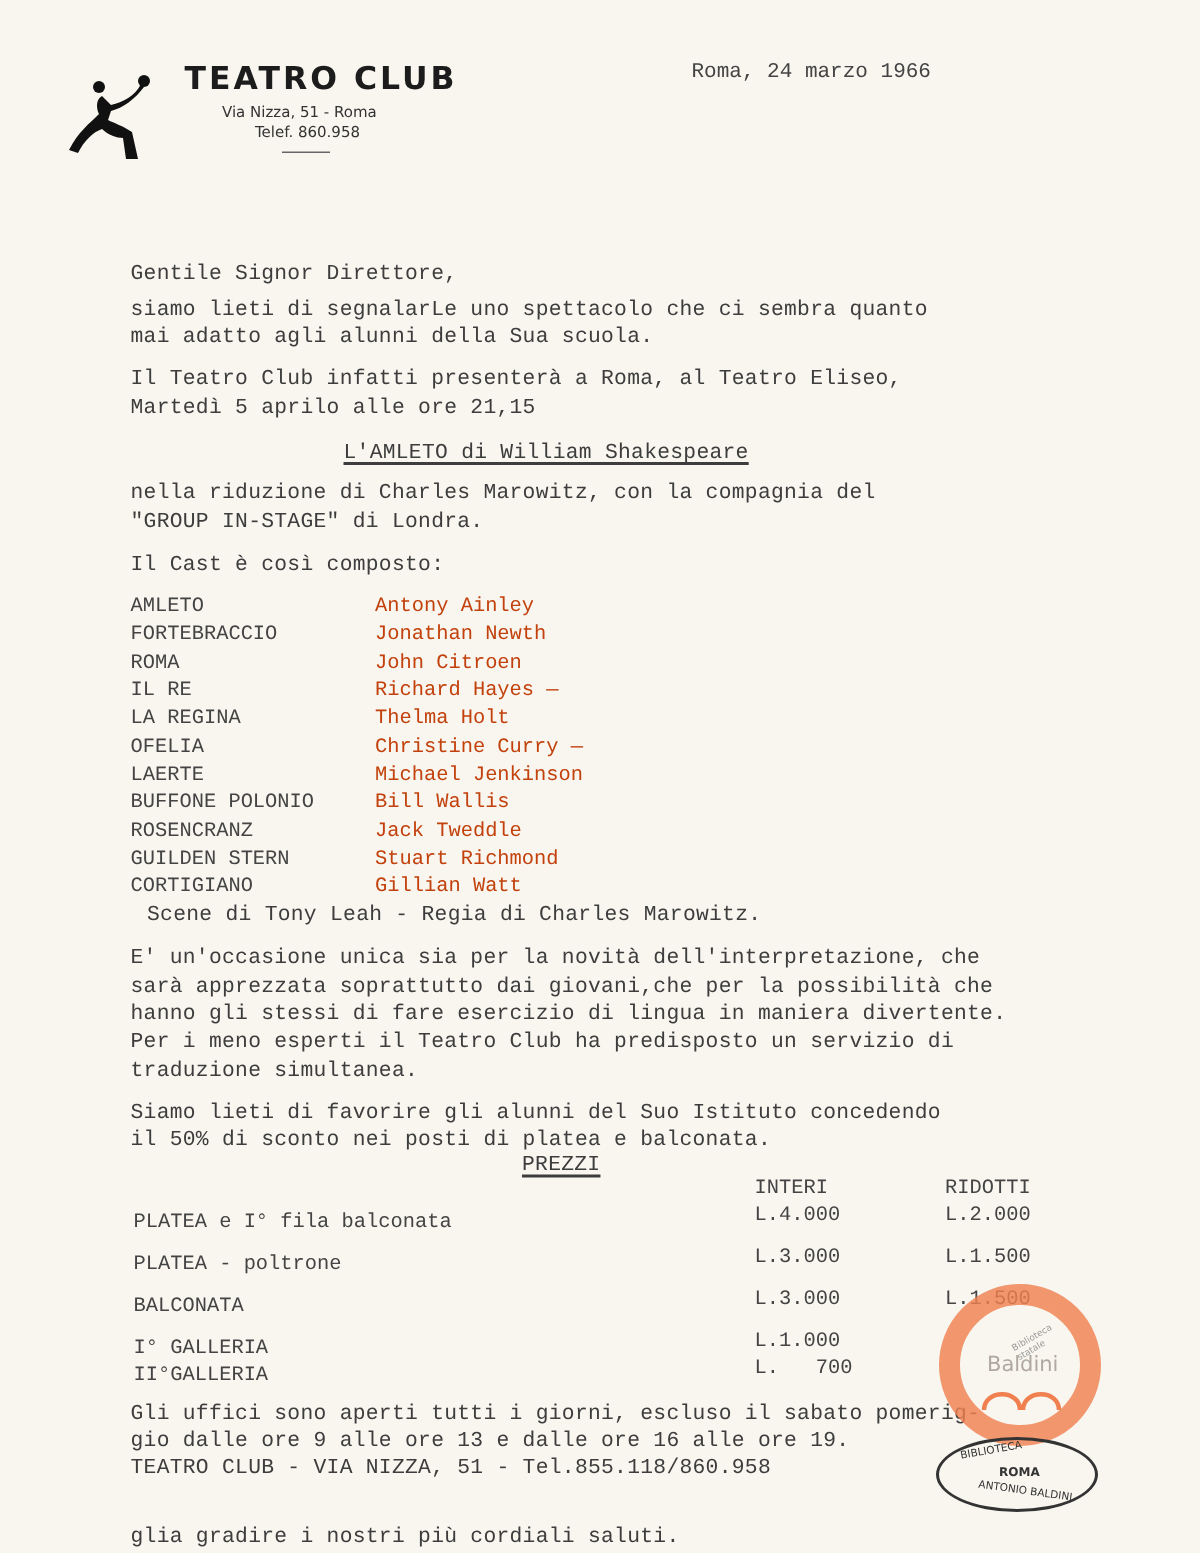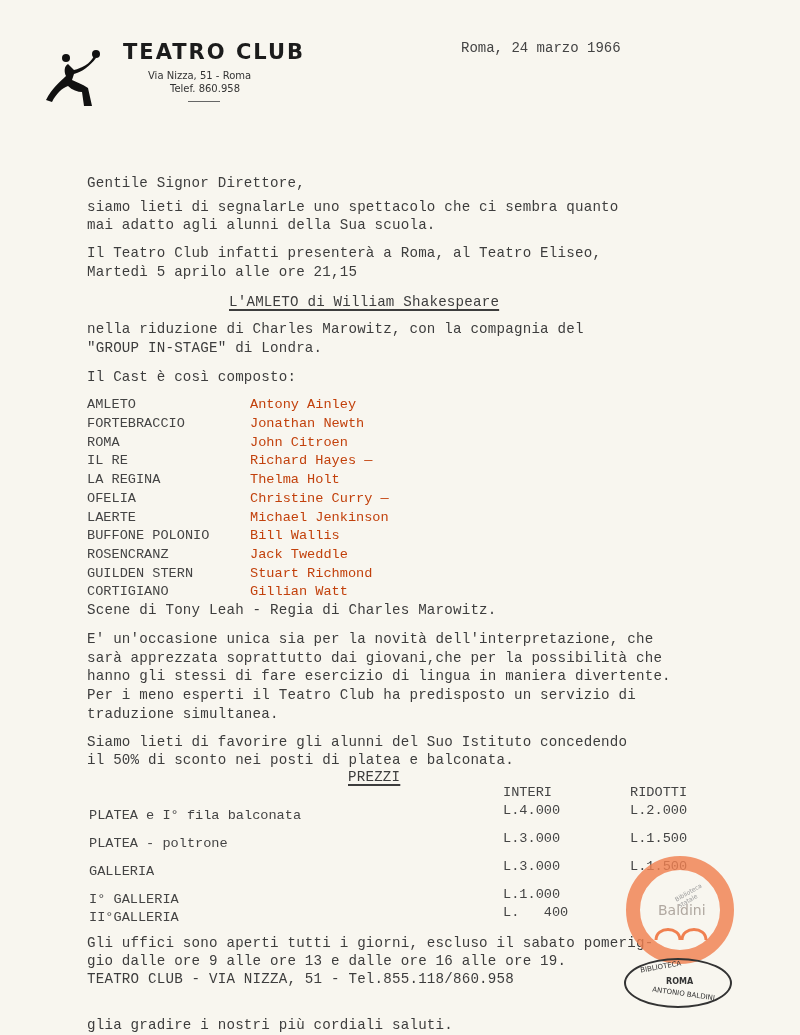--- a/index.html
+++ b/index.html
@@ -79,21 +79,21 @@
     <div class="cast-actor" style="top:510px;">Michael Jenkinson</div>
     <div class="cast-role" style="top:528px;">BUFFONE POLONIO</div>
     <div class="cast-actor" style="top:528px;">Bill Wallis</div>
     <div class="cast-role" style="top:547px;">ROSENCRANZ</div>
     <div class="cast-actor" style="top:547px;">Jack Tweddle</div>
     <div class="cast-role" style="top:566px;">GUILDEN STERN</div>
     <div class="cast-actor" style="top:566px;">Stuart Richmond</div>
     <div class="cast-role" style="top:584px;">CORTIGIANO</div>
     <div class="cast-actor" style="top:584px;">Gillian Watt</div>
   </div>
-  <div class="t" style="left:87px;top:602px;">Scene di Tony Leah - Regia di Charles Marowitz.</div>
+  <div class="t" style="left:98px;top:602px;">Scene di Tony Leah - Regia di Charles Marowitz.</div>
 
   <div class="t" style="left:87px;top:650px;">sarà apprezzata soprattutto dai giovani,che per la possibilità che</div>
   <div class="t" style="left:87px;top:631px;">E' un'occasione unica sia per la novità dell'interpretazione, che</div>
   <div class="t" style="left:87px;top:668px;">hanno gli stessi di fare esercizio di lingua in maniera divertente.</div>
   <div class="t" style="left:87px;top:687px;">Per i meno esperti il Teatro Club ha predisposto un servizio di</div>
   <div class="t" style="left:87px;top:706px;">traduzione simultanea.</div>
   <div class="t" style="left:87px;top:734px;">Siamo lieti di favorire gli alunni del Suo Istituto concedendo</div>
   <div class="t" style="left:87px;top:752px;">il 50% di sconto nei posti di platea e balconata.</div>
 
   <div class="t title" style="left:348px;top:769px;font-family:Liberation Mono, monospace;">PREZZI</div>
@@ -102,29 +102,29 @@
 
   <div>
     <div class="price-label" style="top:808px;">PLATEA e I° fila balconata</div>
     <div class="price-int" style="top:803px;">L.4.000</div>
     <div class="price-rid" style="top:803px;">L.2.000</div>
 
     <div class="price-label" style="top:836px;">PLATEA - poltrone</div>
     <div class="price-int" style="top:831px;">L.3.000</div>
     <div class="price-rid" style="top:831px;">L.1.500</div>
 
-    <div class="price-label" style="top:864px;">GALLERIA</div>
+    <div class="price-label" style="top:864px;">BALCONATA</div>
     <div class="price-int" style="top:859px;">L.3.000</div>
     <div class="price-rid" style="top:859px;">L.1.500</div>
 
     <div class="price-label" style="top:892px;">I° GALLERIA</div>
     <div class="price-int" style="top:887px;">L.1.000</div>
 
     <div class="price-label" style="top:910px;">II°GALLERIA</div>
-    <div class="price-int" style="top:905px;">L.   400</div>
+    <div class="price-int" style="top:905px;">L.   700</div>
   </div>
 
   <div class="t" style="left:87px;top:935px;">Gli uffici sono aperti tutti i giorni, escluso il sabato pomerig-</div>
   <div class="t" style="left:87px;top:953px;">gio dalle ore 9 alle ore 13 e dalle ore 16 alle ore 19.</div>
   <div class="t" style="left:87px;top:971px;">TEATRO CLUB - VIA NIZZA, 51 - Tel.855.118/860.958</div>
   <div class="t" style="left:87px;top:1017px;">glia gradire i nostri più cordiali saluti.</div>
 
   <div class="stamp-orange">
     <span class="sm">Biblioteca statale</span>
     <span class="bn">Baldini</span>

